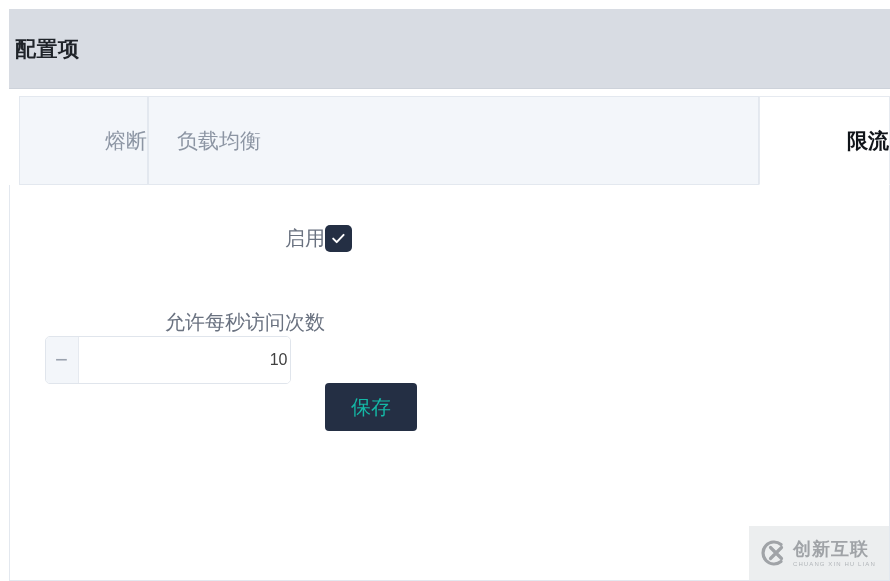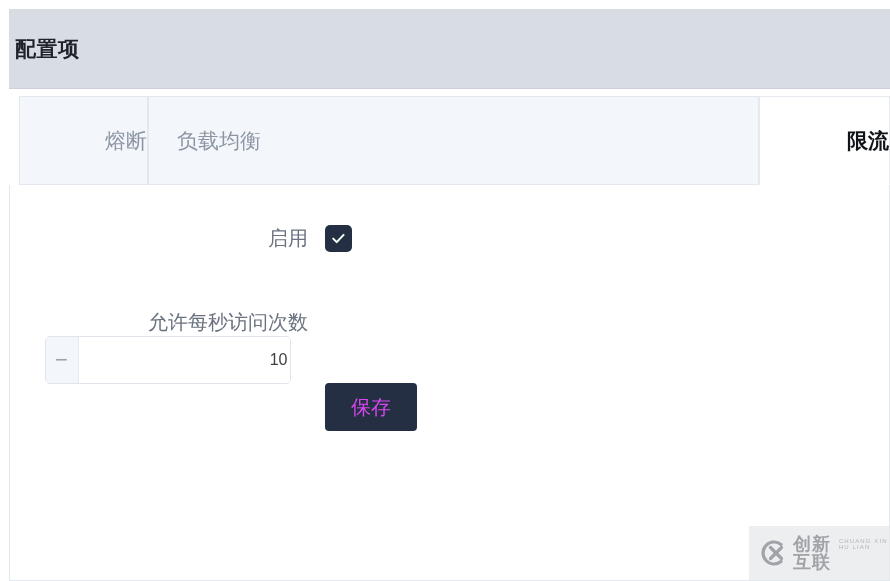--- a/index.html
+++ b/index.html
@@ -104,21 +104,20 @@
   
   .form-row {
     position: absolute;
     display: flex;
     align-items: center;
     left: 0;
   }
   .form-label {
     width: 315px;
     text-align: right;
-    padding-right: 17px;
     box-sizing: border-box;
     font-size: 20px;
     color: #6a7280;
     white-space: nowrap;
   }
 
   .row-enable { top: 40px; }
   .row-rate   { top: 124px; flex-direction: column; }
   .row-save   { top: 198px; }
 
@@ -168,21 +167,21 @@
     background: #ffffff;
     border: none;
     outline: none;
     text-align: right;
     font-family: "Liberation Sans", sans-serif;
   }
 
   
   .save-button {
     background: #242f44;
-    color: #d946ef;
+    color: #14b8a6;
     font-size: 20px;
     border: none;
     border-radius: 4px;
     padding: 0 26px;
     height: 48px;
     line-height: 48px;
     cursor: pointer;
     font-family: "Liberation Sans", "DejaVu Sans", sans-serif;
   }
 
@@ -194,21 +193,21 @@
     width: 140px;
     height: 54px;
     background: #eceeef;
     display: flex;
     align-items: center;
     padding-left: 8px;
     box-sizing: border-box;
     opacity: 0.95;
   }
   .wm-logo { flex: 0 0 auto; margin-right: 6px; }
-  .wm-text { display: flex; flex-direction: row; line-height: 1; }
+  .wm-text { display: flex; flex-direction: column; line-height: 1; }
   .wm-cn {
     font-size: 18px;
     font-weight: bold;
     color: #9b9fa3;
     letter-spacing: 1px;
   }
   .wm-en {
     font-size: 6px;
     color: #aeb2b6;
     letter-spacing: 1.1px;

